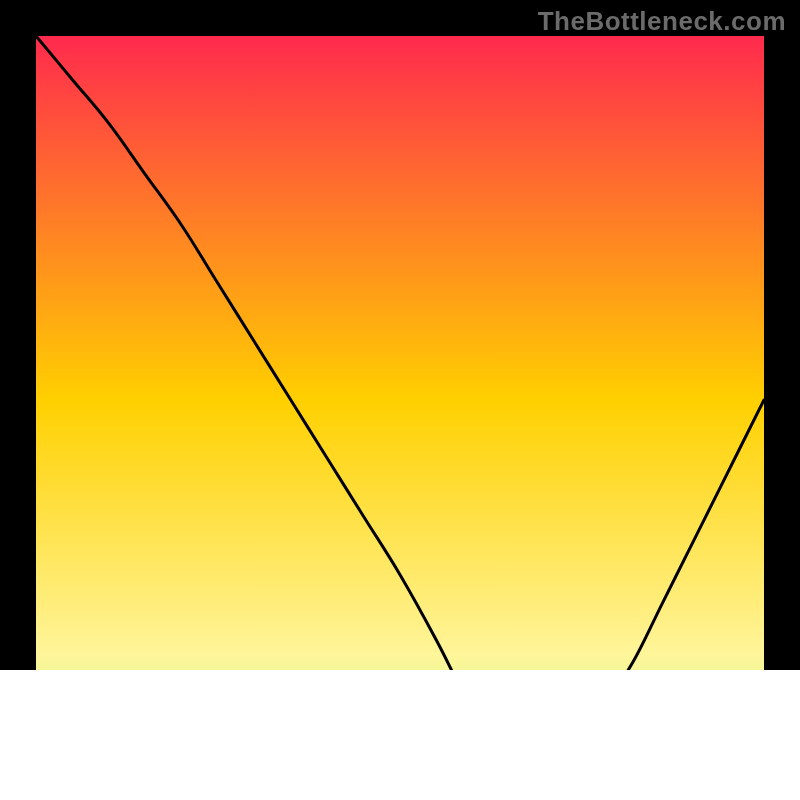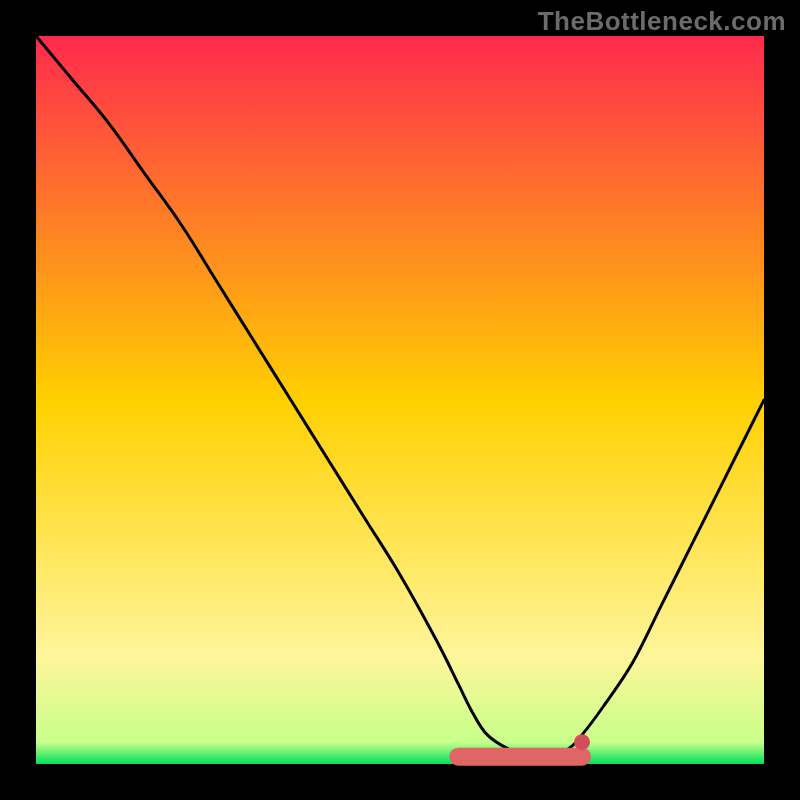--- a/index.html
+++ b/index.html
@@ -4,21 +4,21 @@
 <style>
   body {
     margin: 0;
     padding: 0;
     background: #fff;
     font-family: Arial, Helvetica, sans-serif;
   }
   .wrap {
     position: relative;
     width: 800px;
-    height: 800px;
+    height: 670px;
   }
   svg {
     display: block;
   }
   .watermark {
     position: absolute;
     top: 6px;
     right: 14px;
     font-size: 26px;
     font-weight: 600;

